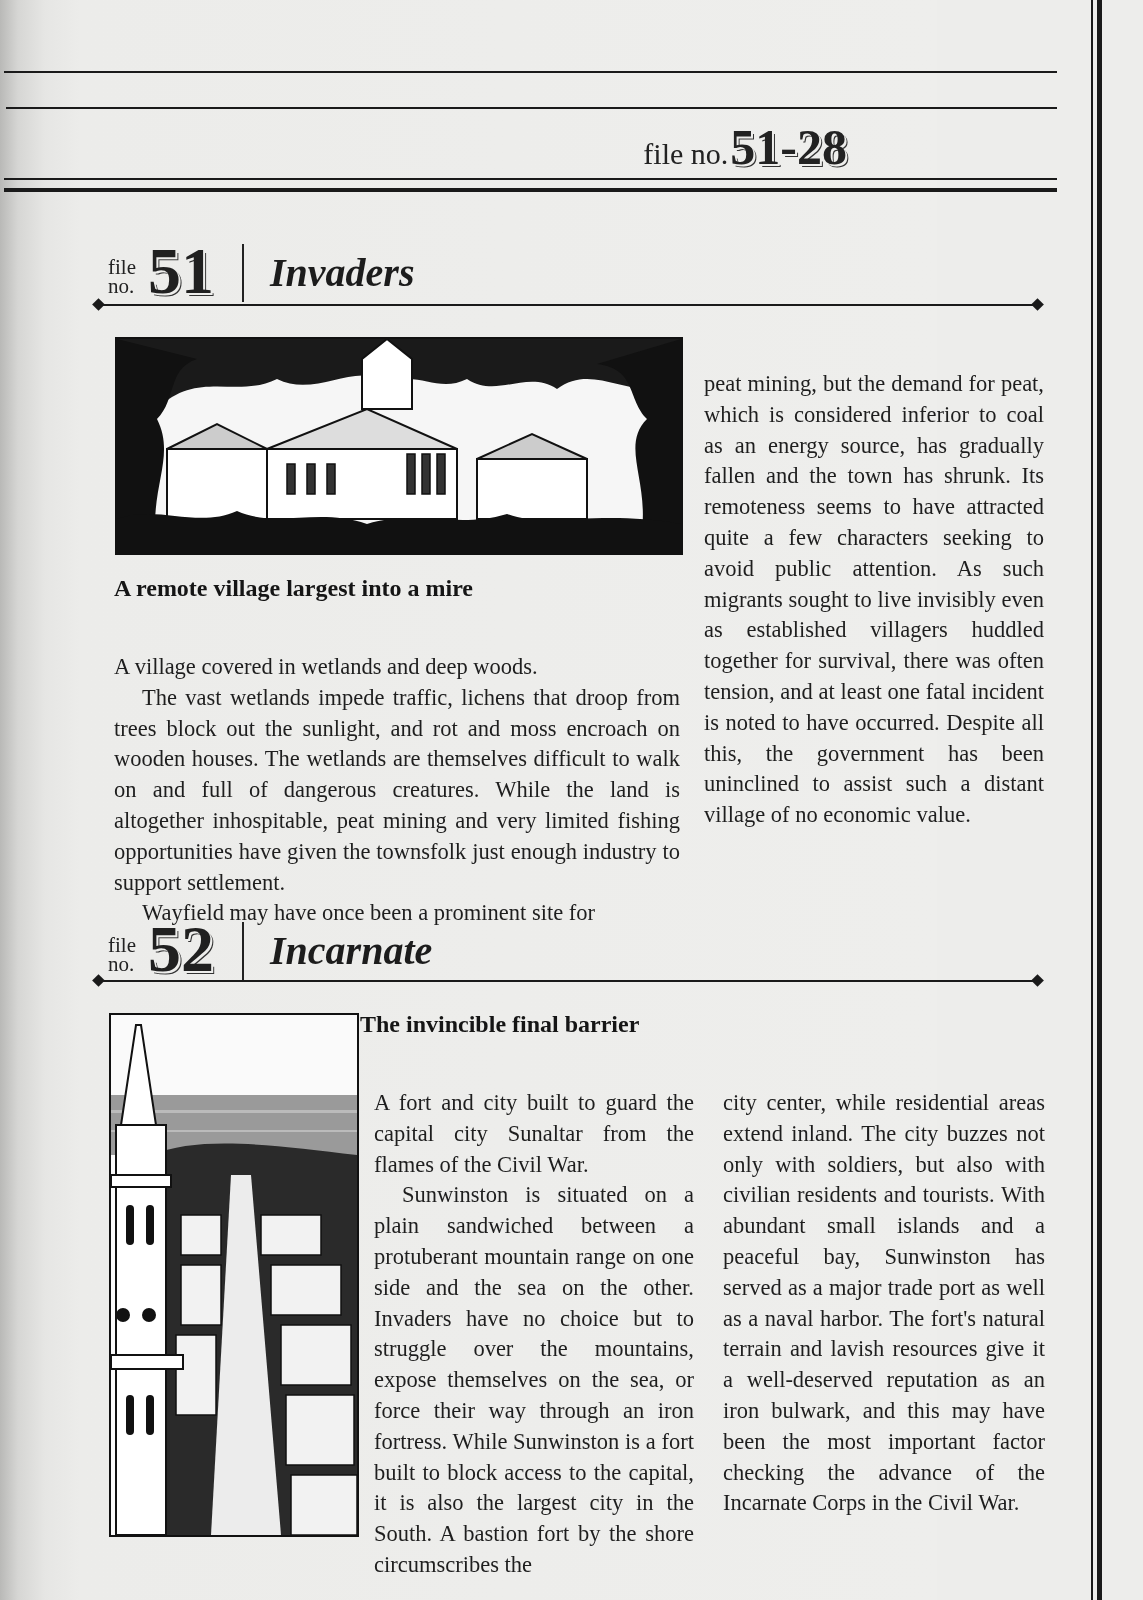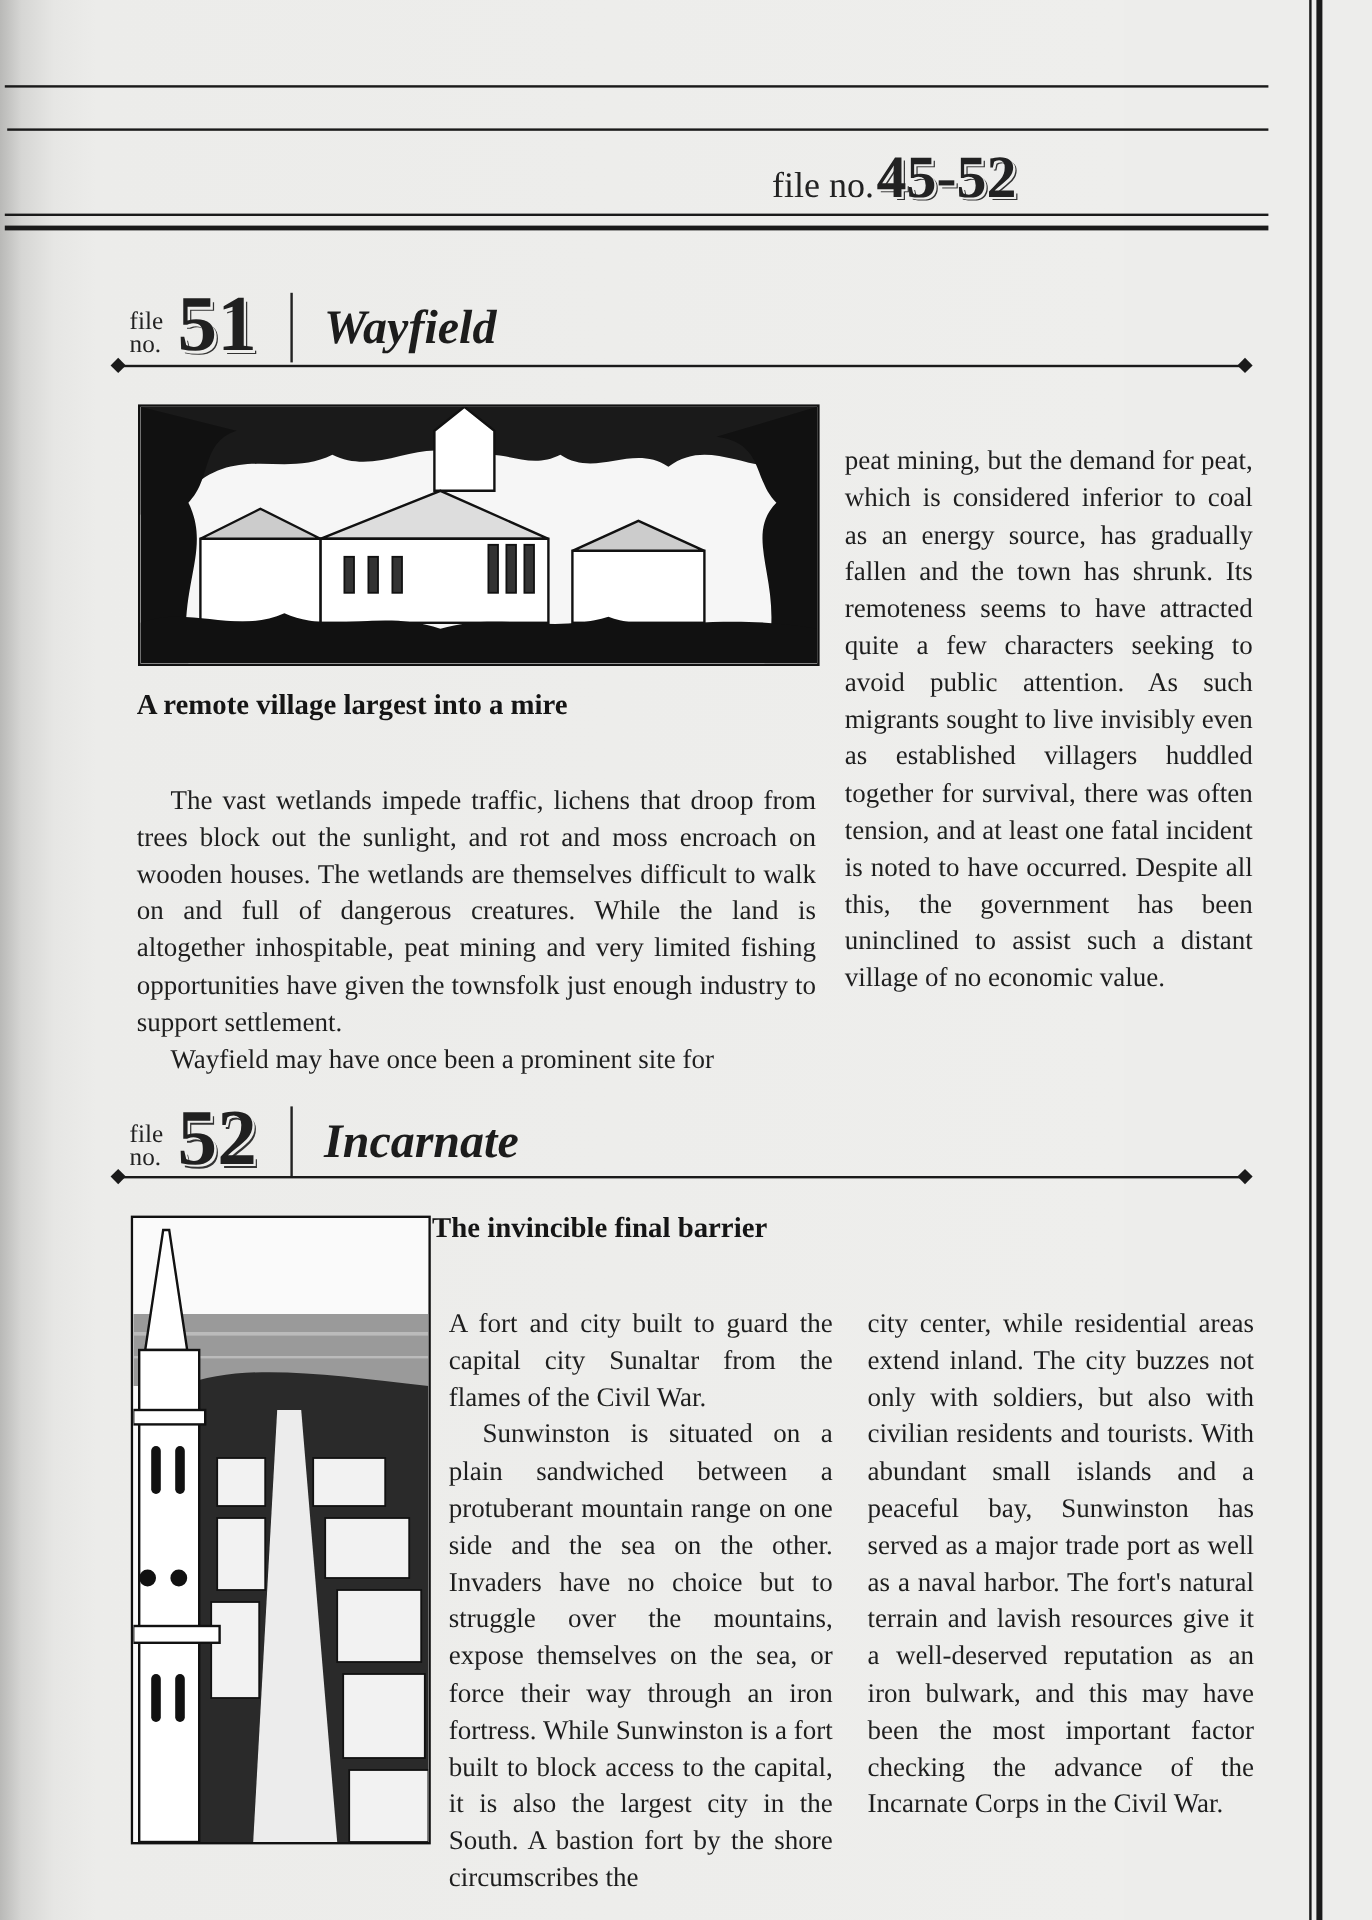--- a/index.html
+++ b/index.html
@@ -46,34 +46,34 @@
 
 <div class="page">
 
   <div class="rule" style="left:4px; top:71px; width:1053px; height:1.5px;"></div>
   <div class="rule" style="left:6px; top:107px; width:1051px; height:1.5px;"></div>
   <div class="rule" style="left:4px; top:178px; width:1053px; height:1.5px;"></div>
   <div class="rule" style="left:4px; top:188px; width:1053px; height:4px;"></div>
 
   <div class="header-no">
     <span class="lbl">file no.</span>
-    <span class="num">45-52</span>
+    <span class="num">51-28</span>
   </div>
 
   <div class="vline-right" style="left:1091px; width:1.5px;"></div>
   <div class="vline-right" style="left:1097px; width:5px;"></div>
 
   <div class="file-head" style="top:240px;">
     <div class="fn">
       <div>file</div>
       <div>no.</div>
     </div>
     <div class="big">51</div>
     <div class="sep"></div>
-    <div class="title">Wayfield</div>
+    <div class="title">Invaders</div>
   </div>
   <div class="rule" style="left:98px; top:304px; width:940px; height:1.5px;"></div>
   <div class="diamond" style="left:94px; top:300px;"></div>
   <div class="diamond" style="left:1033px; top:300px;"></div>
 
   <div class="illus" style="left:115px; top:337px; width:564px; height:214px;">
     <svg width="564" height="214" viewBox="0 0 564 214">
       <rect width="564" height="214" fill="#f6f6f6"></rect>
 
       <path d="M0 0 H564 V40 C520 70 480 20 440 50 C410 30 380 60 350 40 C320 55 300 30 270 45 C240 20 200 60 160 40 C120 60 80 30 40 70 L0 90 Z" fill="#1a1a1a"></path>
@@ -96,20 +96,21 @@
       <polygon points="50,110 100,85 150,110" fill="#ccc" stroke="#111" stroke-width="2"></polygon>
       <rect x="360" y="120" width="110" height="60" fill="#fff" stroke="#111" stroke-width="2"></rect>
       <polygon points="360,120 415,95 470,120" fill="#ccc" stroke="#111" stroke-width="2"></polygon>
 
       <path d="M0 214 V180 C40 165 80 190 120 172 C160 190 200 168 250 185 C300 170 340 190 390 175 C430 190 480 170 564 185 V214 Z" fill="#111"></path>
     </svg>
   </div>
 
   <div class="sub" style="left:114px; top:575px;">A remote village largest into a mire</div>
   <div class="col" style="left:114px; top:616px; width:566px;">
+    <p>A village covered in wetlands and deep woods.</p>
     <p class="ind">The vast wetlands impede traffic, lichens that droop from trees block out the sunlight, and rot and moss encroach on wooden houses. The wetlands are themselves difficult to walk on and full of dangerous creatures. While the land is altogether inhospitable, peat mining and very limited fishing opportunities have given the townsfolk just enough industry to support settlement.</p>
     <p class="ind">Wayfield may have once been a prominent site for</p>
   </div>
   <div class="col" style="left:704px; top:333px; width:340px;">
     <p>peat mining, but the demand for peat, which is considered inferior to coal as an energy source, has gradually fallen and the town has shrunk. Its remoteness seems to have attracted quite a few characters seeking to avoid public attention. As such migrants sought to live invisibly even as established villagers huddled together for survival, there was often tension, and at least one fatal incident is noted to have occurred. Despite all this, the government has been uninclined to assist such a distant village of no economic value.</p>
   </div>
 
   <div class="file-head" style="top:918px;">
     <div class="fn">
       <div>file</div>

